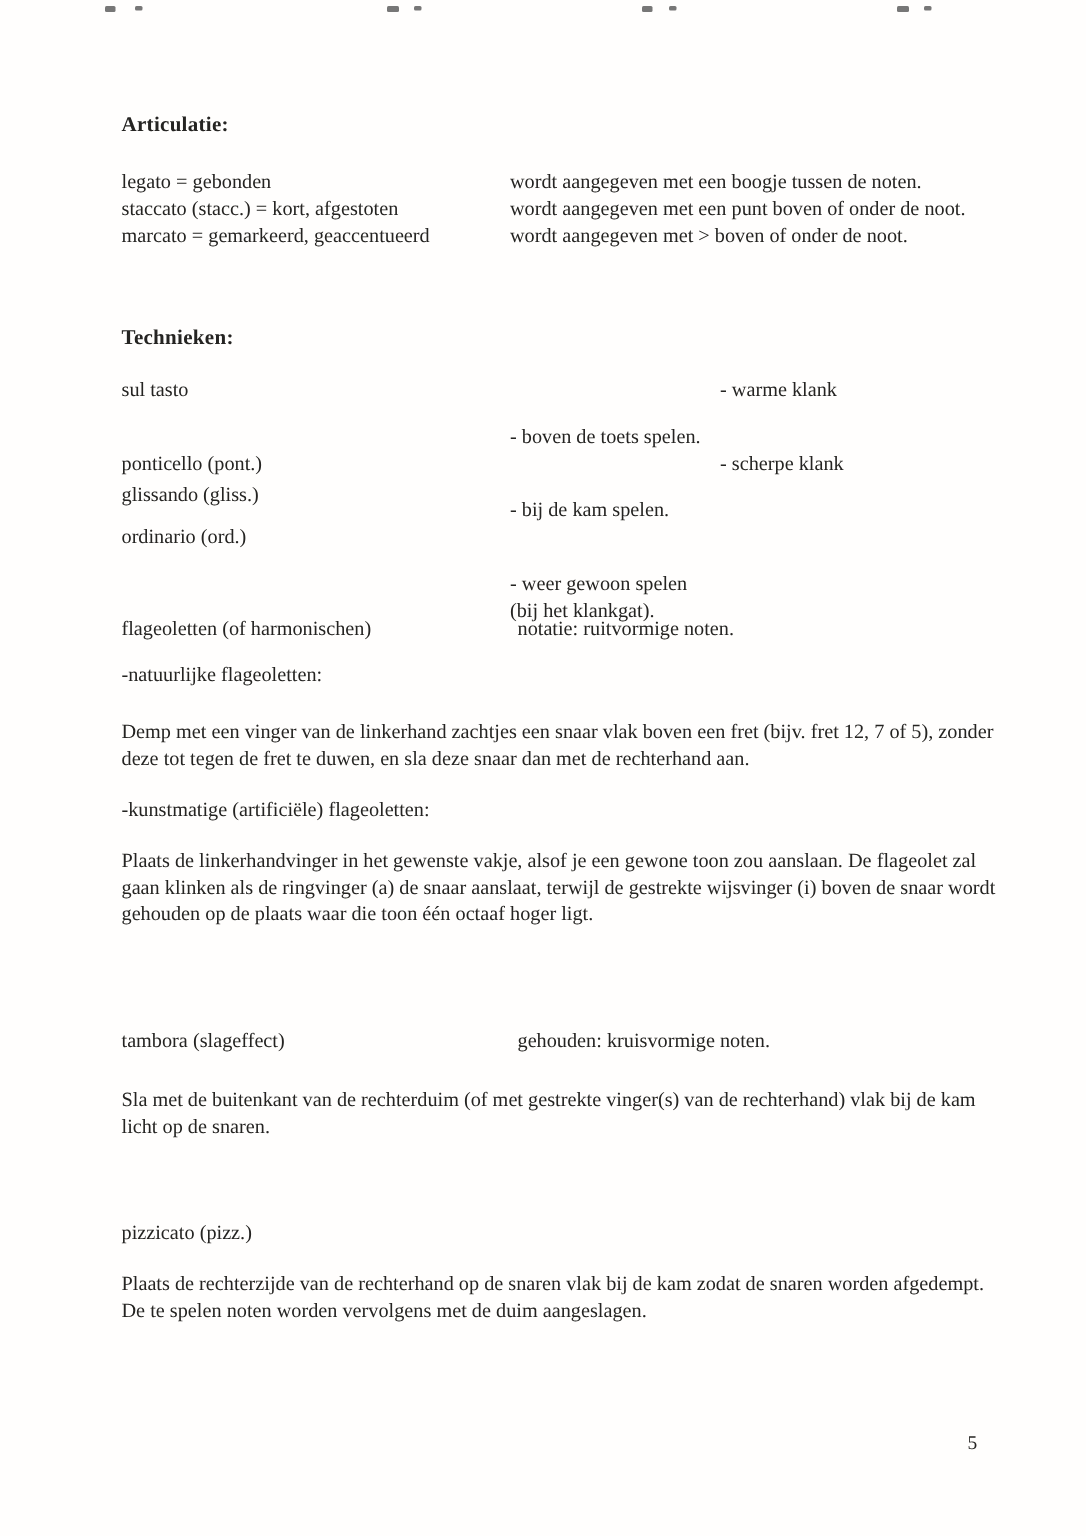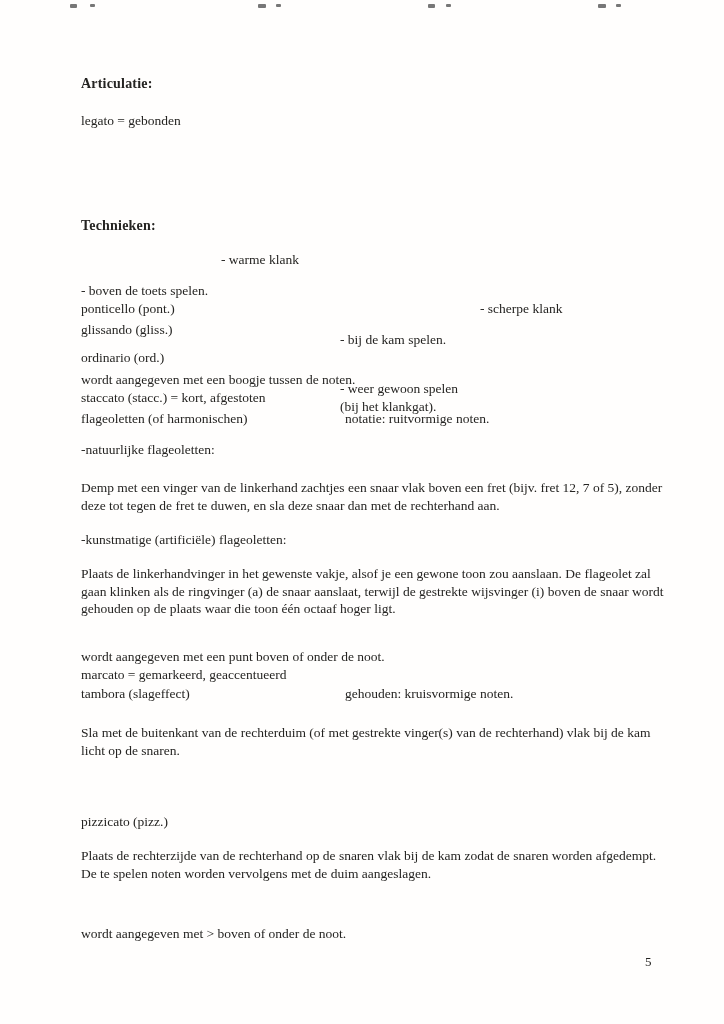--- a/index.html
+++ b/index.html
@@ -15,21 +15,21 @@
     font-family: "Liberation Serif", "DejaVu Serif", serif;
     color: #252422;
     font-size: 13.5px;
     overflow: hidden;
     padding-left: 12px;
   }
   .block { position: absolute; left: 81px; width: 592px; }
 
   .heading { font-weight: bold; font-size: 14px; letter-spacing: .2px; }
 
-  .pair-row { display: flex; line-height: 18px; flex-direction: column; }
+  .pair-row { display: flex; line-height: 18px; }
   .pair-row .term { width: 259px; flex: 0 0 259px; }
   .pair-row .desc { flex: 1; }
 
   .tech-row { display: flex; line-height: 18px; }
   .tech-row .term { width: 259px; flex: 0 0 259px; }
   .tech-row .desc { width: 140px; flex: 0 0 140px; margin-top: 31px; }
   .tech-row .note { flex: 1; }
 
   .nota-row { display: flex; line-height: 18px; }
   .nota-row .term { width: 264px; flex: 0 0 264px; }
@@ -93,20 +93,21 @@
     <div class="pair-row">
       <span class="term">marcato = gemarkeerd, geaccentueerd</span>
       <span class="desc">wordt aangegeven met &gt; boven of onder de noot.</span>
     </div>
   </div>
 
   <div class="block heading" style="top:218px">Technieken:</div>
 
   <div class="block" style="top:251px">
     <div class="tech-row">
+      <span class="term">sul tasto</span>
       <span class="desc">- boven de toets spelen.</span>
       <span class="note">- warme klank</span>
     </div>
     <div class="tech-row">
       <span class="term">ponticello (pont.)</span>
       <span class="desc">- bij de kam spelen.</span>
       <span class="note">- scherpe klank</span>
     </div>
     <div class="tech-row">
       <span class="term">ordinario (ord.)</span>

